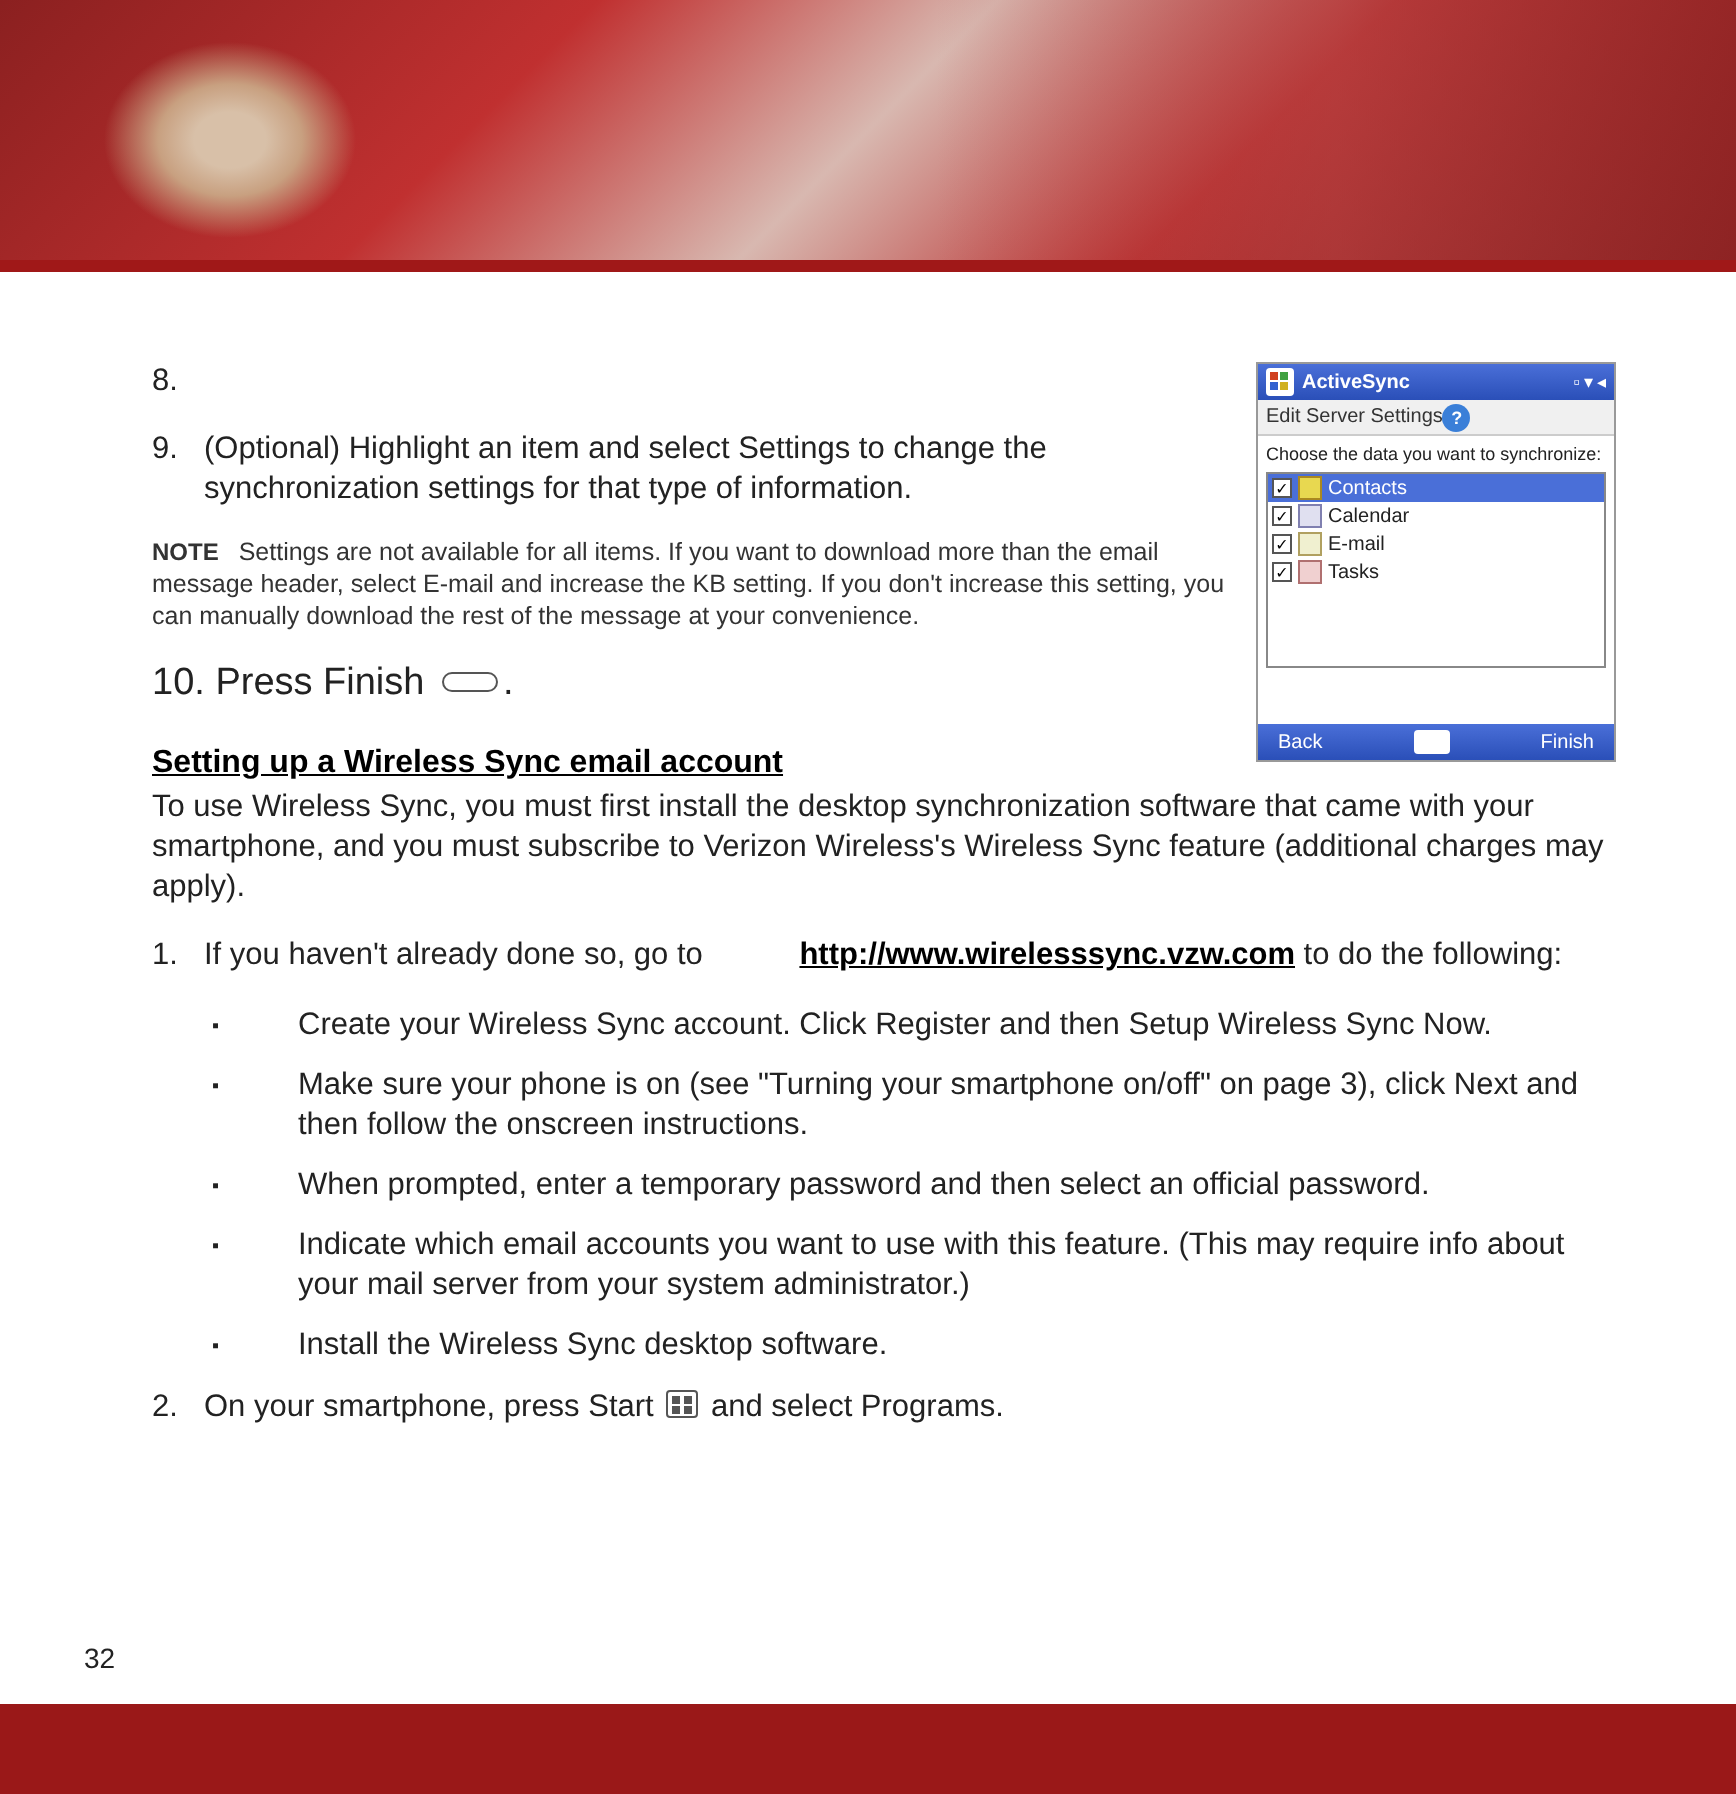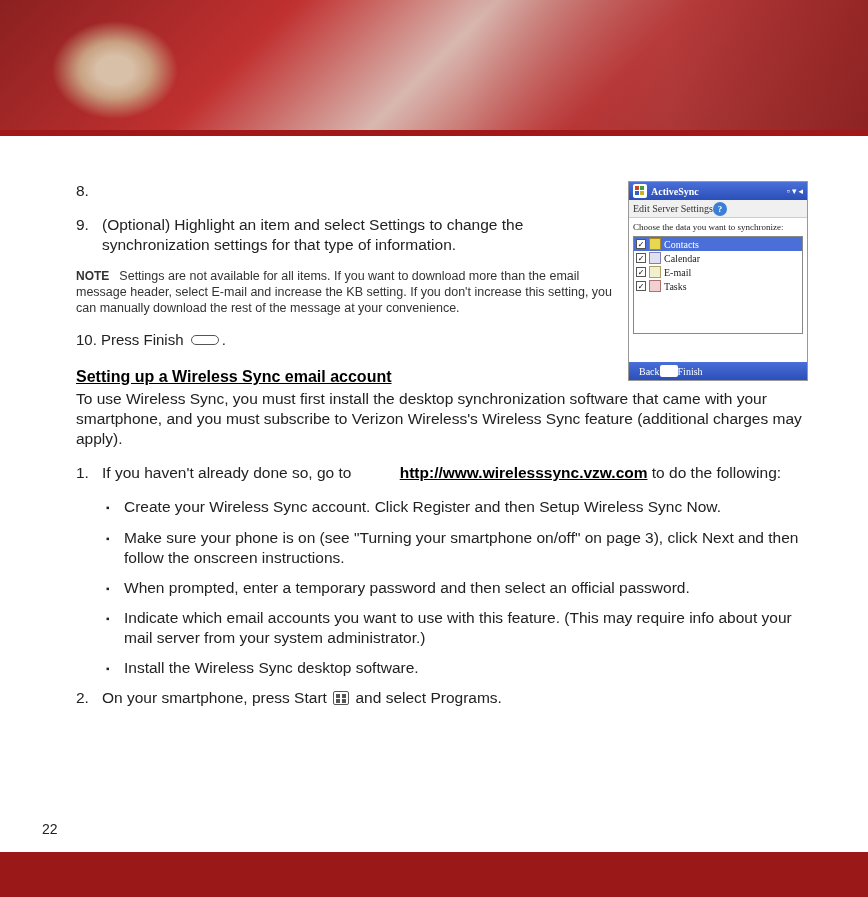--- a/index.html
+++ b/index.html
@@ -52,21 +52,21 @@
       position: relative;
     }
     .screenshot-box {
       position: absolute;
       right: 0;
       top: 0;
       width: 180px;
       height: 200px;
       background: #fff;
       border: 1px solid #999;
-      font-family: Liberation Serif, serif;
+      font-family: Liberation Sans, sans-serif;
       font-size: 10px;
     }
     .ss-titlebar {
       height: 18px;
       background: linear-gradient(180deg, #4a6fd8, #2a4fb8);
       color: #fff;
       display: flex;
       align-items: center;
       padding: 0 4px;
       font-size: 10px;
@@ -157,20 +157,21 @@
     .ss-bottombar {
       position: absolute;
       bottom: 0;
       left: 0;
       right: 0;
       height: 18px;
       background: linear-gradient(180deg, #4a6fd8, #2a4fb8);
       color: #fff;
       display: flex;
       align-items: center;
+      justify-content: space-between;
       padding: 0 10px;
       font-size: 10px;
     }
     .ss-bottombar .midicon {
       width: 18px;
       height: 12px;
       background: #fff;
       border-radius: 2px;
     }
     ol.main-list {
@@ -240,21 +241,21 @@
       margin-bottom: 10px;
       font-size: 15.5px;
       line-height: 1.3;
     }
     ul.bullets > li .bullet {
       width: 18px;
       flex-shrink: 0;
       font-size: 10px;
       padding-top: 4px;
     }
-    ul.bullets > li .btext { flex: 1; }
+    ul.bullets > li .btext { flex: 1; margin-left: 25px; }
     .start-icon {
       display: inline-block;
       width: 16px;
       height: 14px;
       border: 1.5px solid #555;
       border-radius: 2px;
       vertical-align: middle;
       margin: 0 2px;
       position: relative;
       top: -1px;
@@ -296,21 +297,21 @@
     .bottom-red::before {
       content: "";
       position: absolute;
       top: -5px;
       left: 0;
       right: 0;
       height: 5px;
       background: #9a1818;
     }
     .ten-item {
-      font-size: 15px;
+      font-size: 19px;
       line-height: 1.3;
       margin-bottom: 14px;
       padding-right: 195px;
     }
   </style>
 </head>
 <body>
 
 <div class="header-image"></div>
 <div class="red-bar"></div>
@@ -430,14 +431,14 @@
         <span class="num">2.</span>
         <span class="body">
           <span>On your smartphone, press Start </span><span class="start-icon"></span><span> and select Programs.</span>
         </span>
       </li>
     </ol>
 
   </div>
 </div>
 
-<div class="page-footer">22</div>
+<div class="page-footer">32</div>
 <div class="bottom-red"></div>
 
 </body></html>

